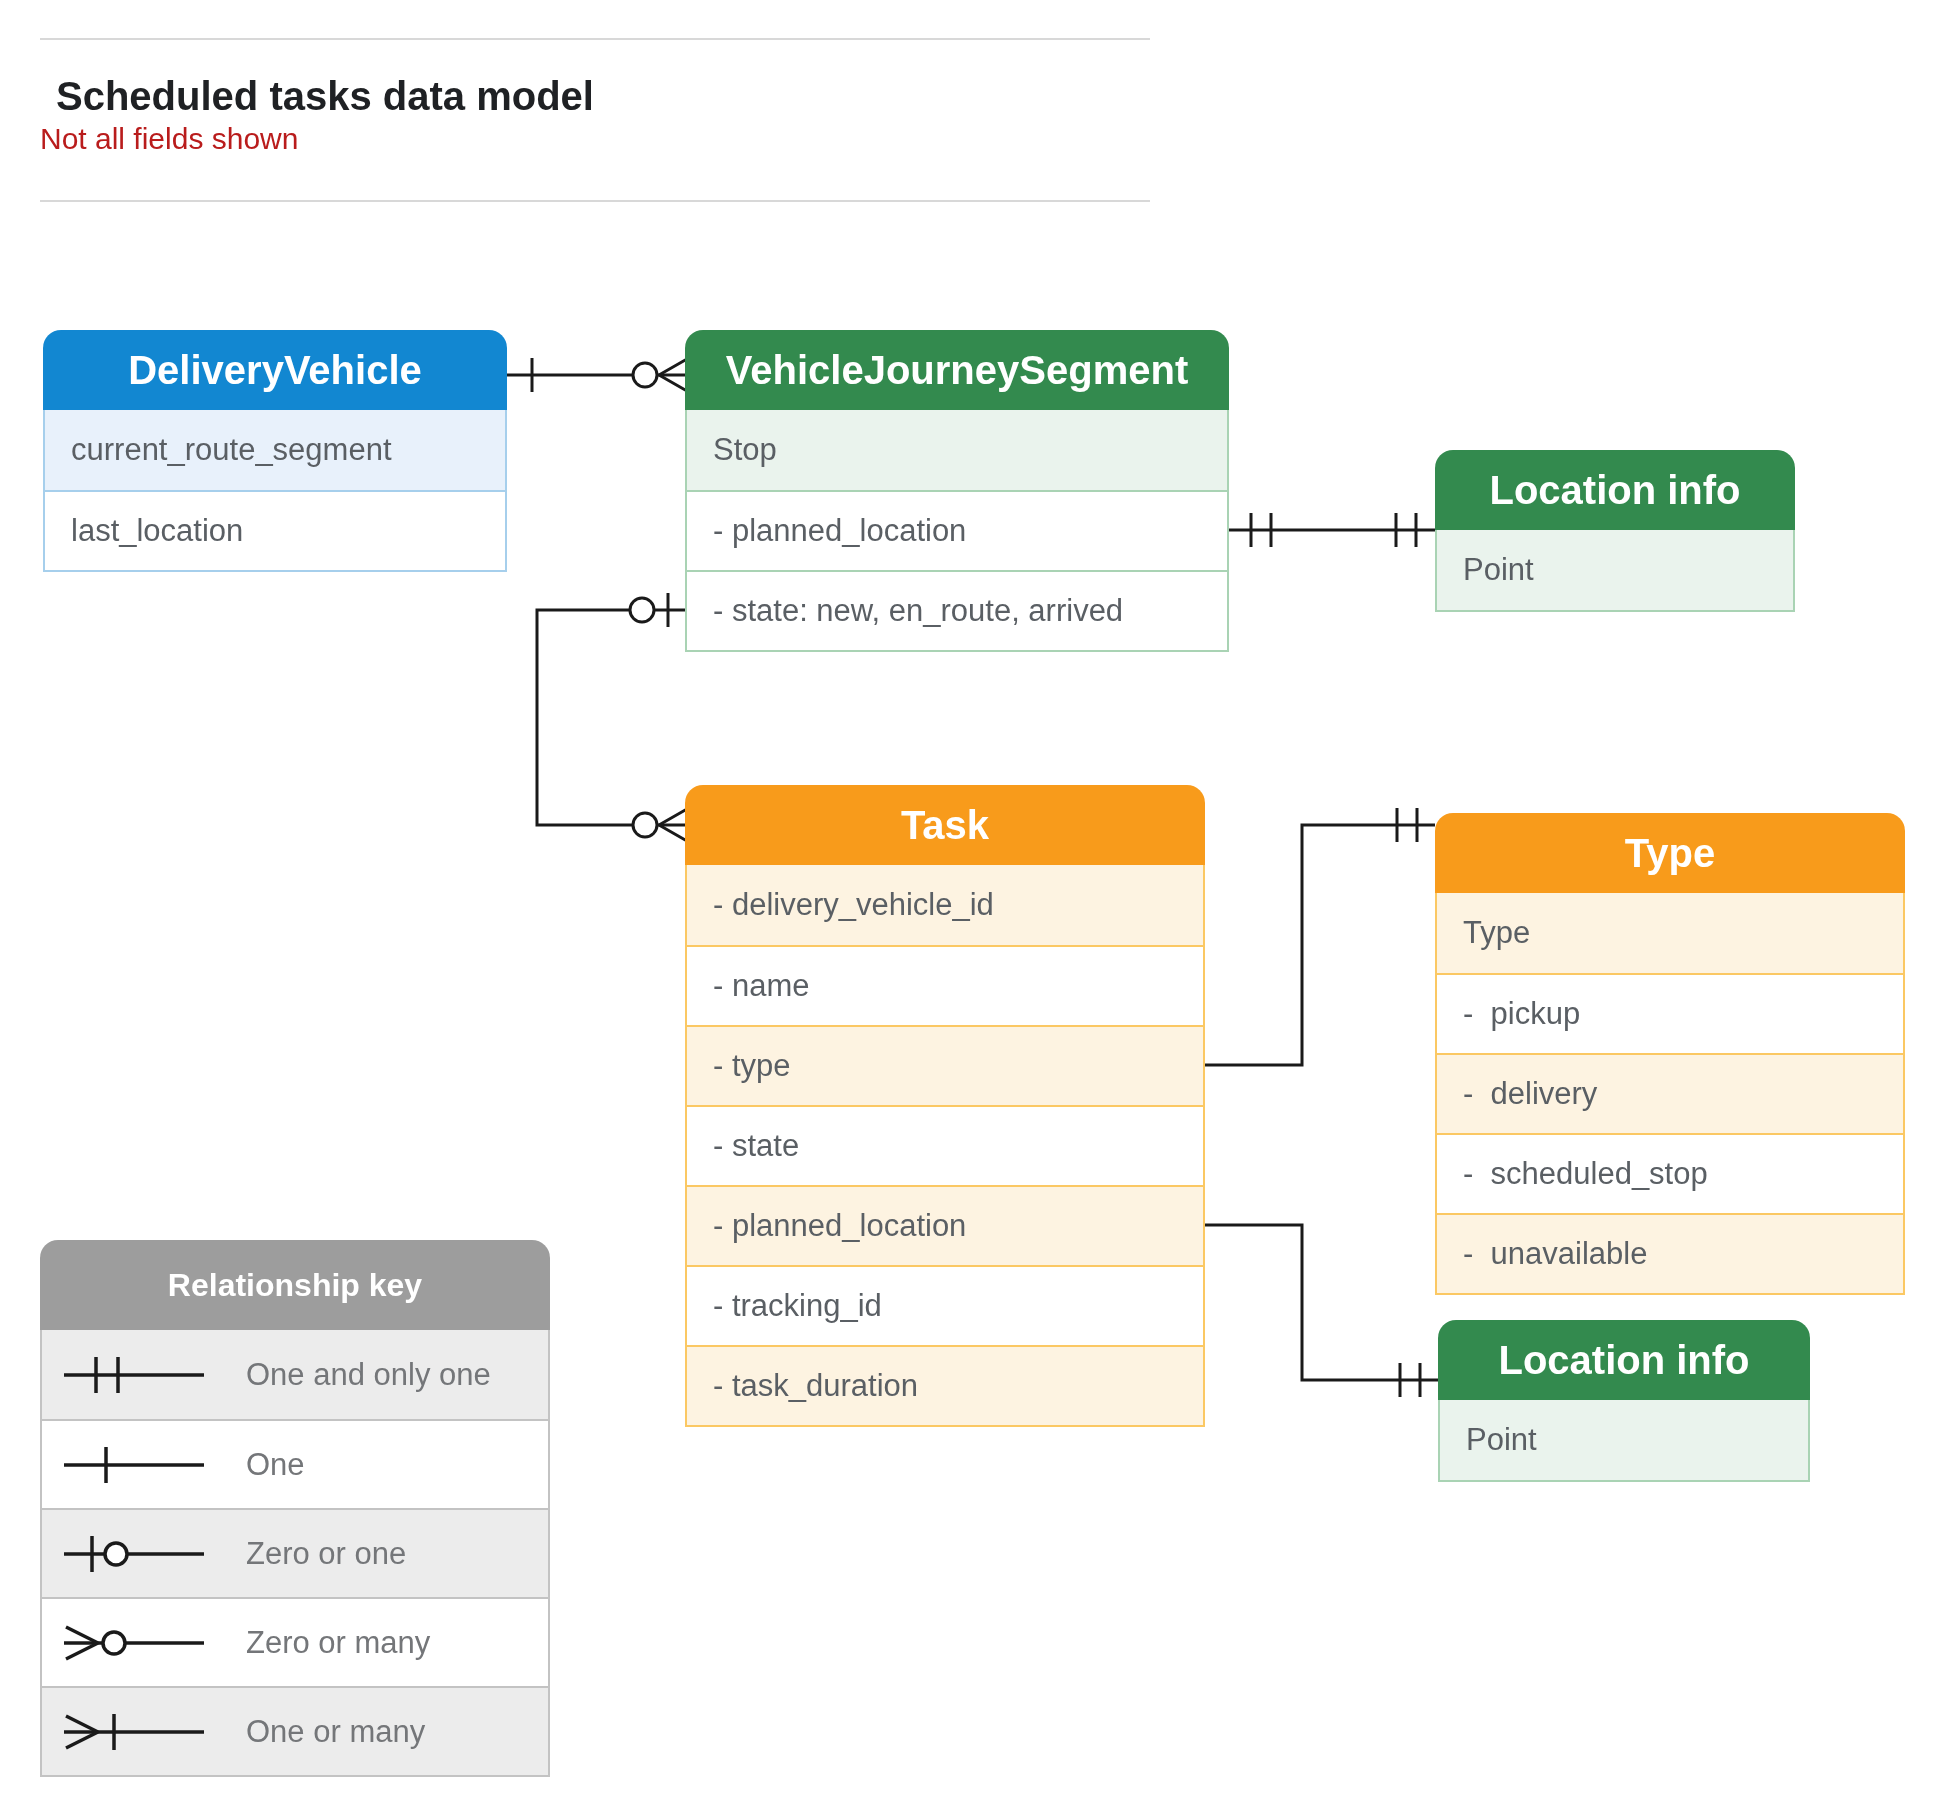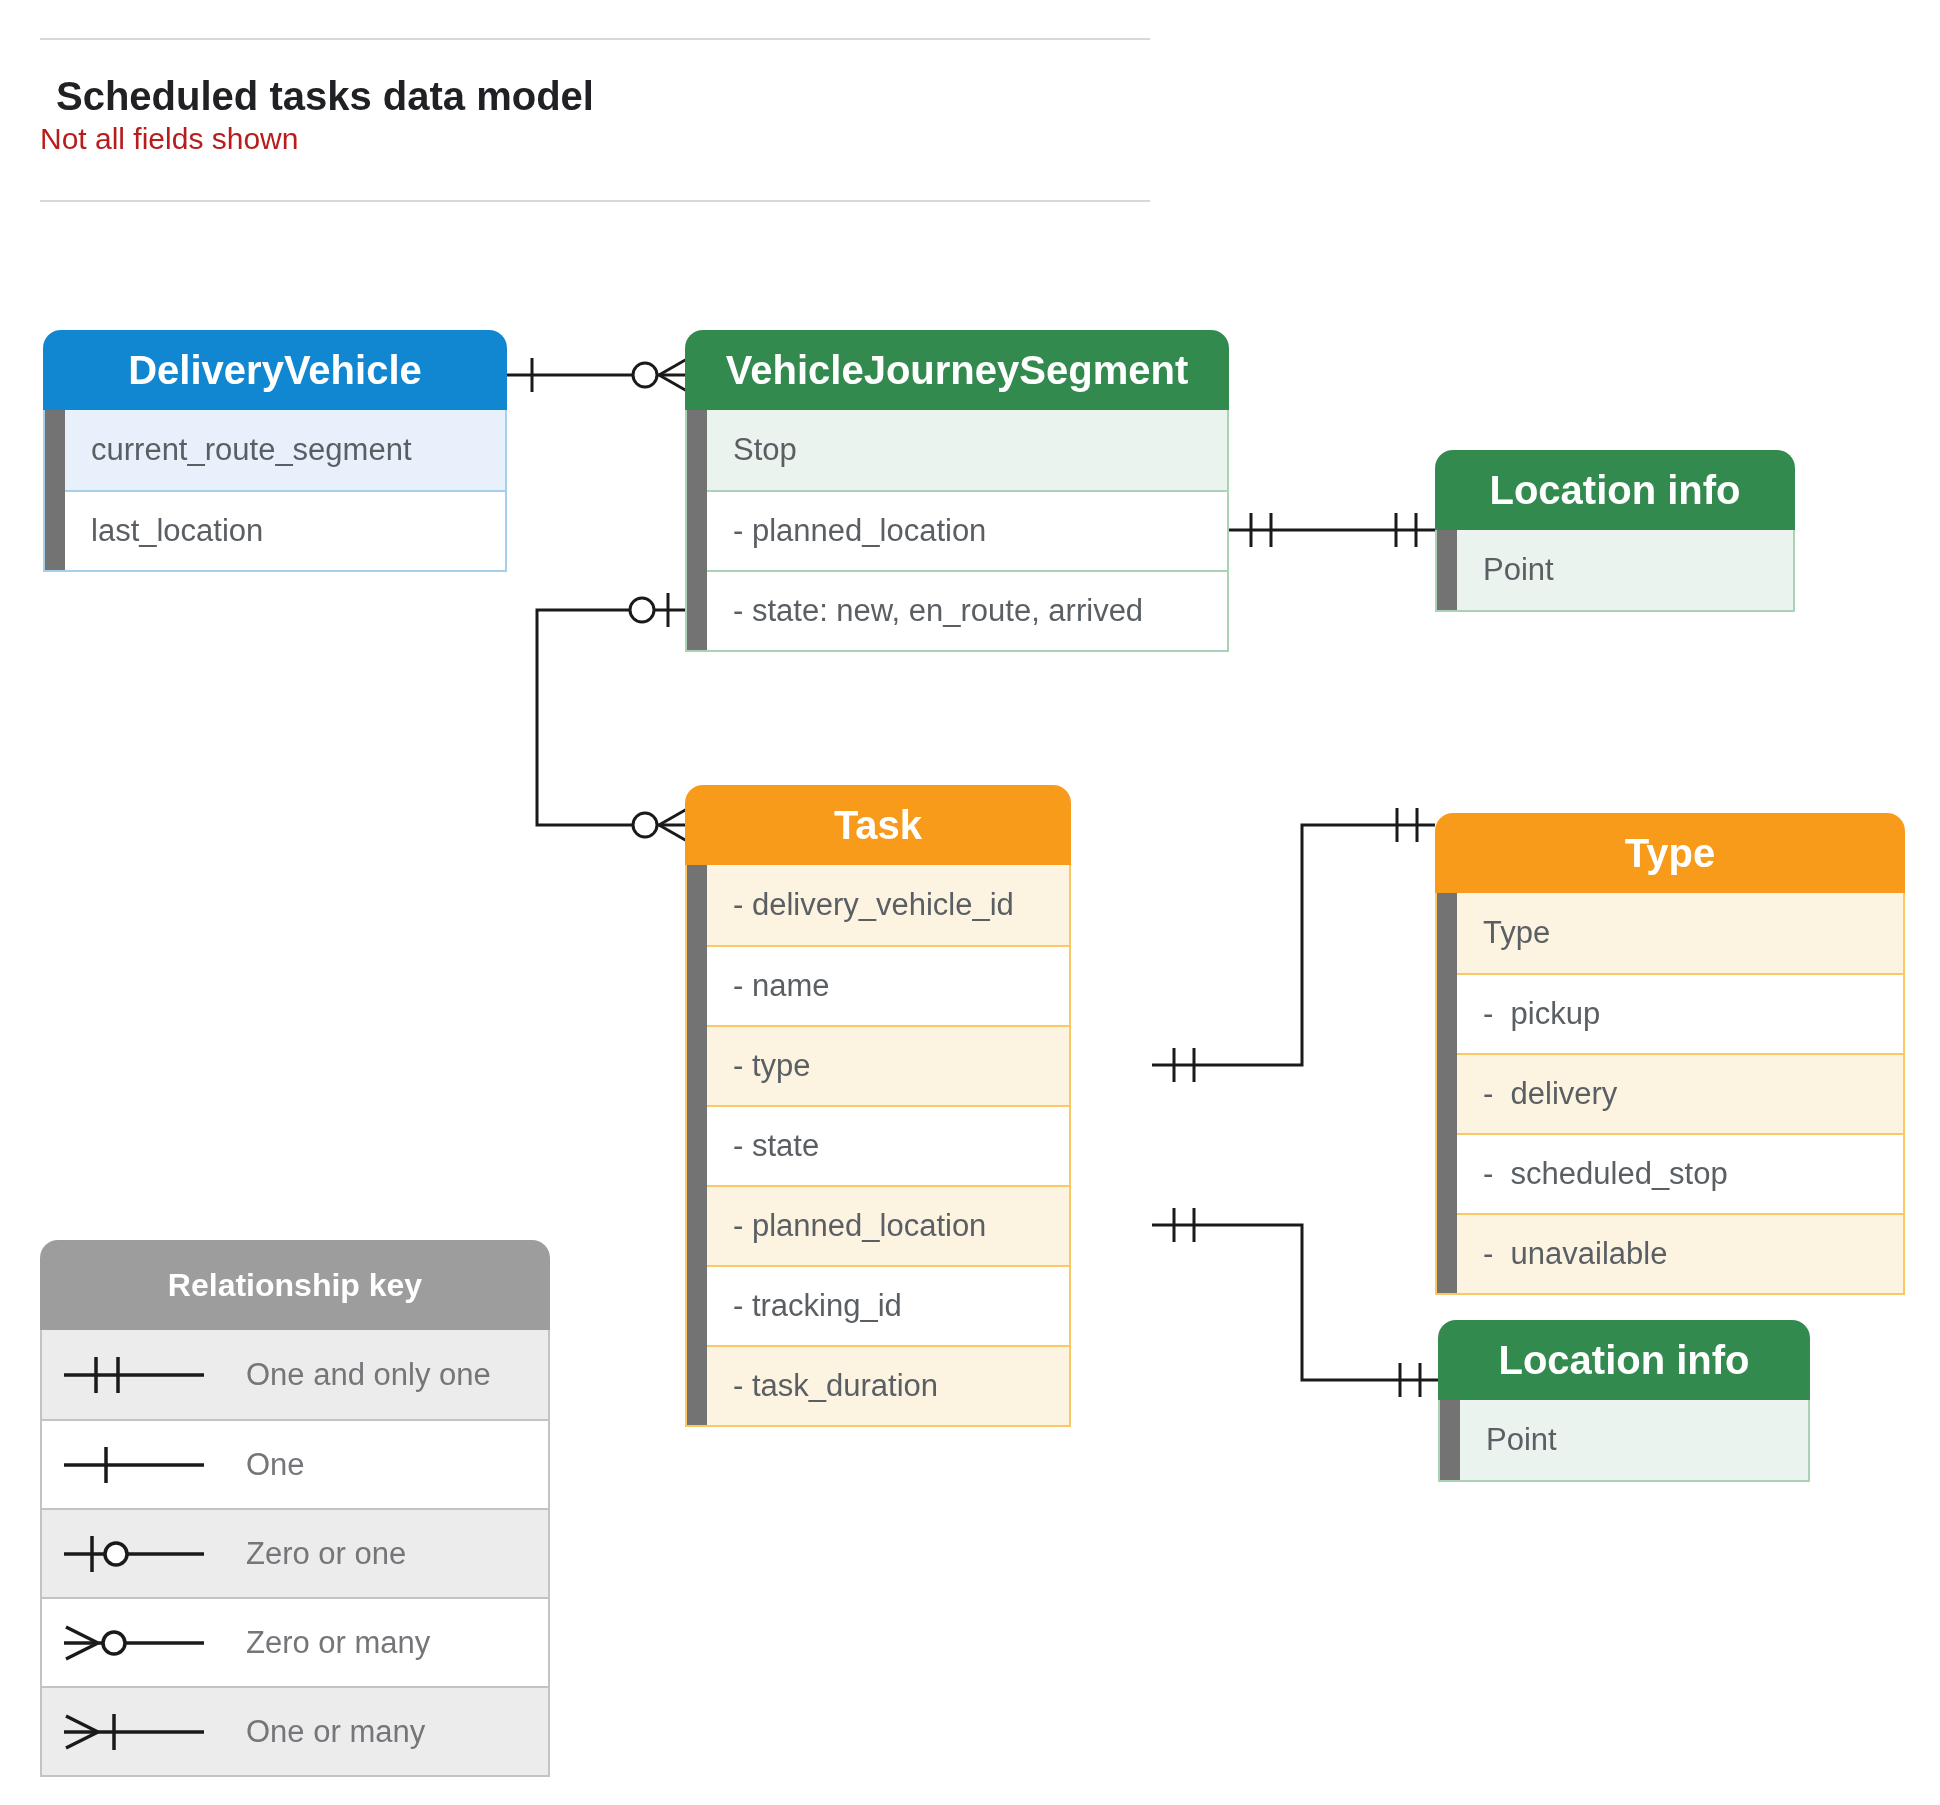--- a/index.html
+++ b/index.html
@@ -12,21 +12,21 @@
   .page-subtitle{position:absolute;left:40px;top:122px;margin:0;font-size:30px;font-weight:normal;color:#b91c1c;}
 
   
   .wires{position:absolute;left:0;top:0;pointer-events:none;}
 
   
   .entity{position:absolute;box-sizing:border-box;}
   .ehead{height:80px;border-radius:18px 18px 0 0;background:var(--hdr);color:#fff;
          display:flex;align-items:center;justify-content:center;
          font-size:40px;font-weight:bold;}
-  .ebody{border:2px solid var(--bd);border-top:none;background:#737373;box-sizing:border-box;padding-left:20px;}
+  .ebody{border:2px solid var(--bd);border-top:none;background:#737373;box-sizing:border-box;}
   .erow{height:80px;box-sizing:border-box;display:flex;align-items:center;padding-left:26px;
         font-size:31px;color:#5a5f64;background:#fff;border-top:2px solid var(--bd);white-space:pre;}
   .erow:first-child{border-top:none;}
   .erow.tint{background:var(--tint);}
 
   
   .key{position:absolute;box-sizing:border-box;}
   .khead{height:90px;border-radius:18px 18px 0 0;background:var(--hdr);color:#fff;
          display:flex;align-items:center;justify-content:center;font-size:32px;font-weight:bold;}
   .kbody{border:2px solid var(--bd);border-top:none;box-sizing:border-box;}
@@ -102,21 +102,21 @@
     </div>
   </div>
 
   <div class="entity" style="left: 1435px; top: 450px; width: 360px; --hdr: #338a4e; --tint: #eaf3ed; --bd: #a9d3b4;">
     <div class="ehead">Location info</div>
     <div class="ebody">
       <div class="erow tint">Point</div>
     </div>
   </div>
 
-  <div class="entity" style="left: 685px; top: 785px; width: 386px; --hdr: #f89b1b; --tint: #fdf3e1; --bd: #fbc863;">
+  <div class="entity" style="left: 685px; top: 785px; width: 520px; --hdr: #f89b1b; --tint: #fdf3e1; --bd: #fbc863;">
     <div class="ehead">Task</div>
     <div class="ebody">
       <div class="erow tint">- delivery_vehicle_id</div>
       <div class="erow">- name</div>
       <div class="erow tint">- type</div>
       <div class="erow">- state</div>
       <div class="erow tint">- planned_location</div>
       <div class="erow">- tracking_id</div>
       <div class="erow tint">- task_duration</div>
     </div>

